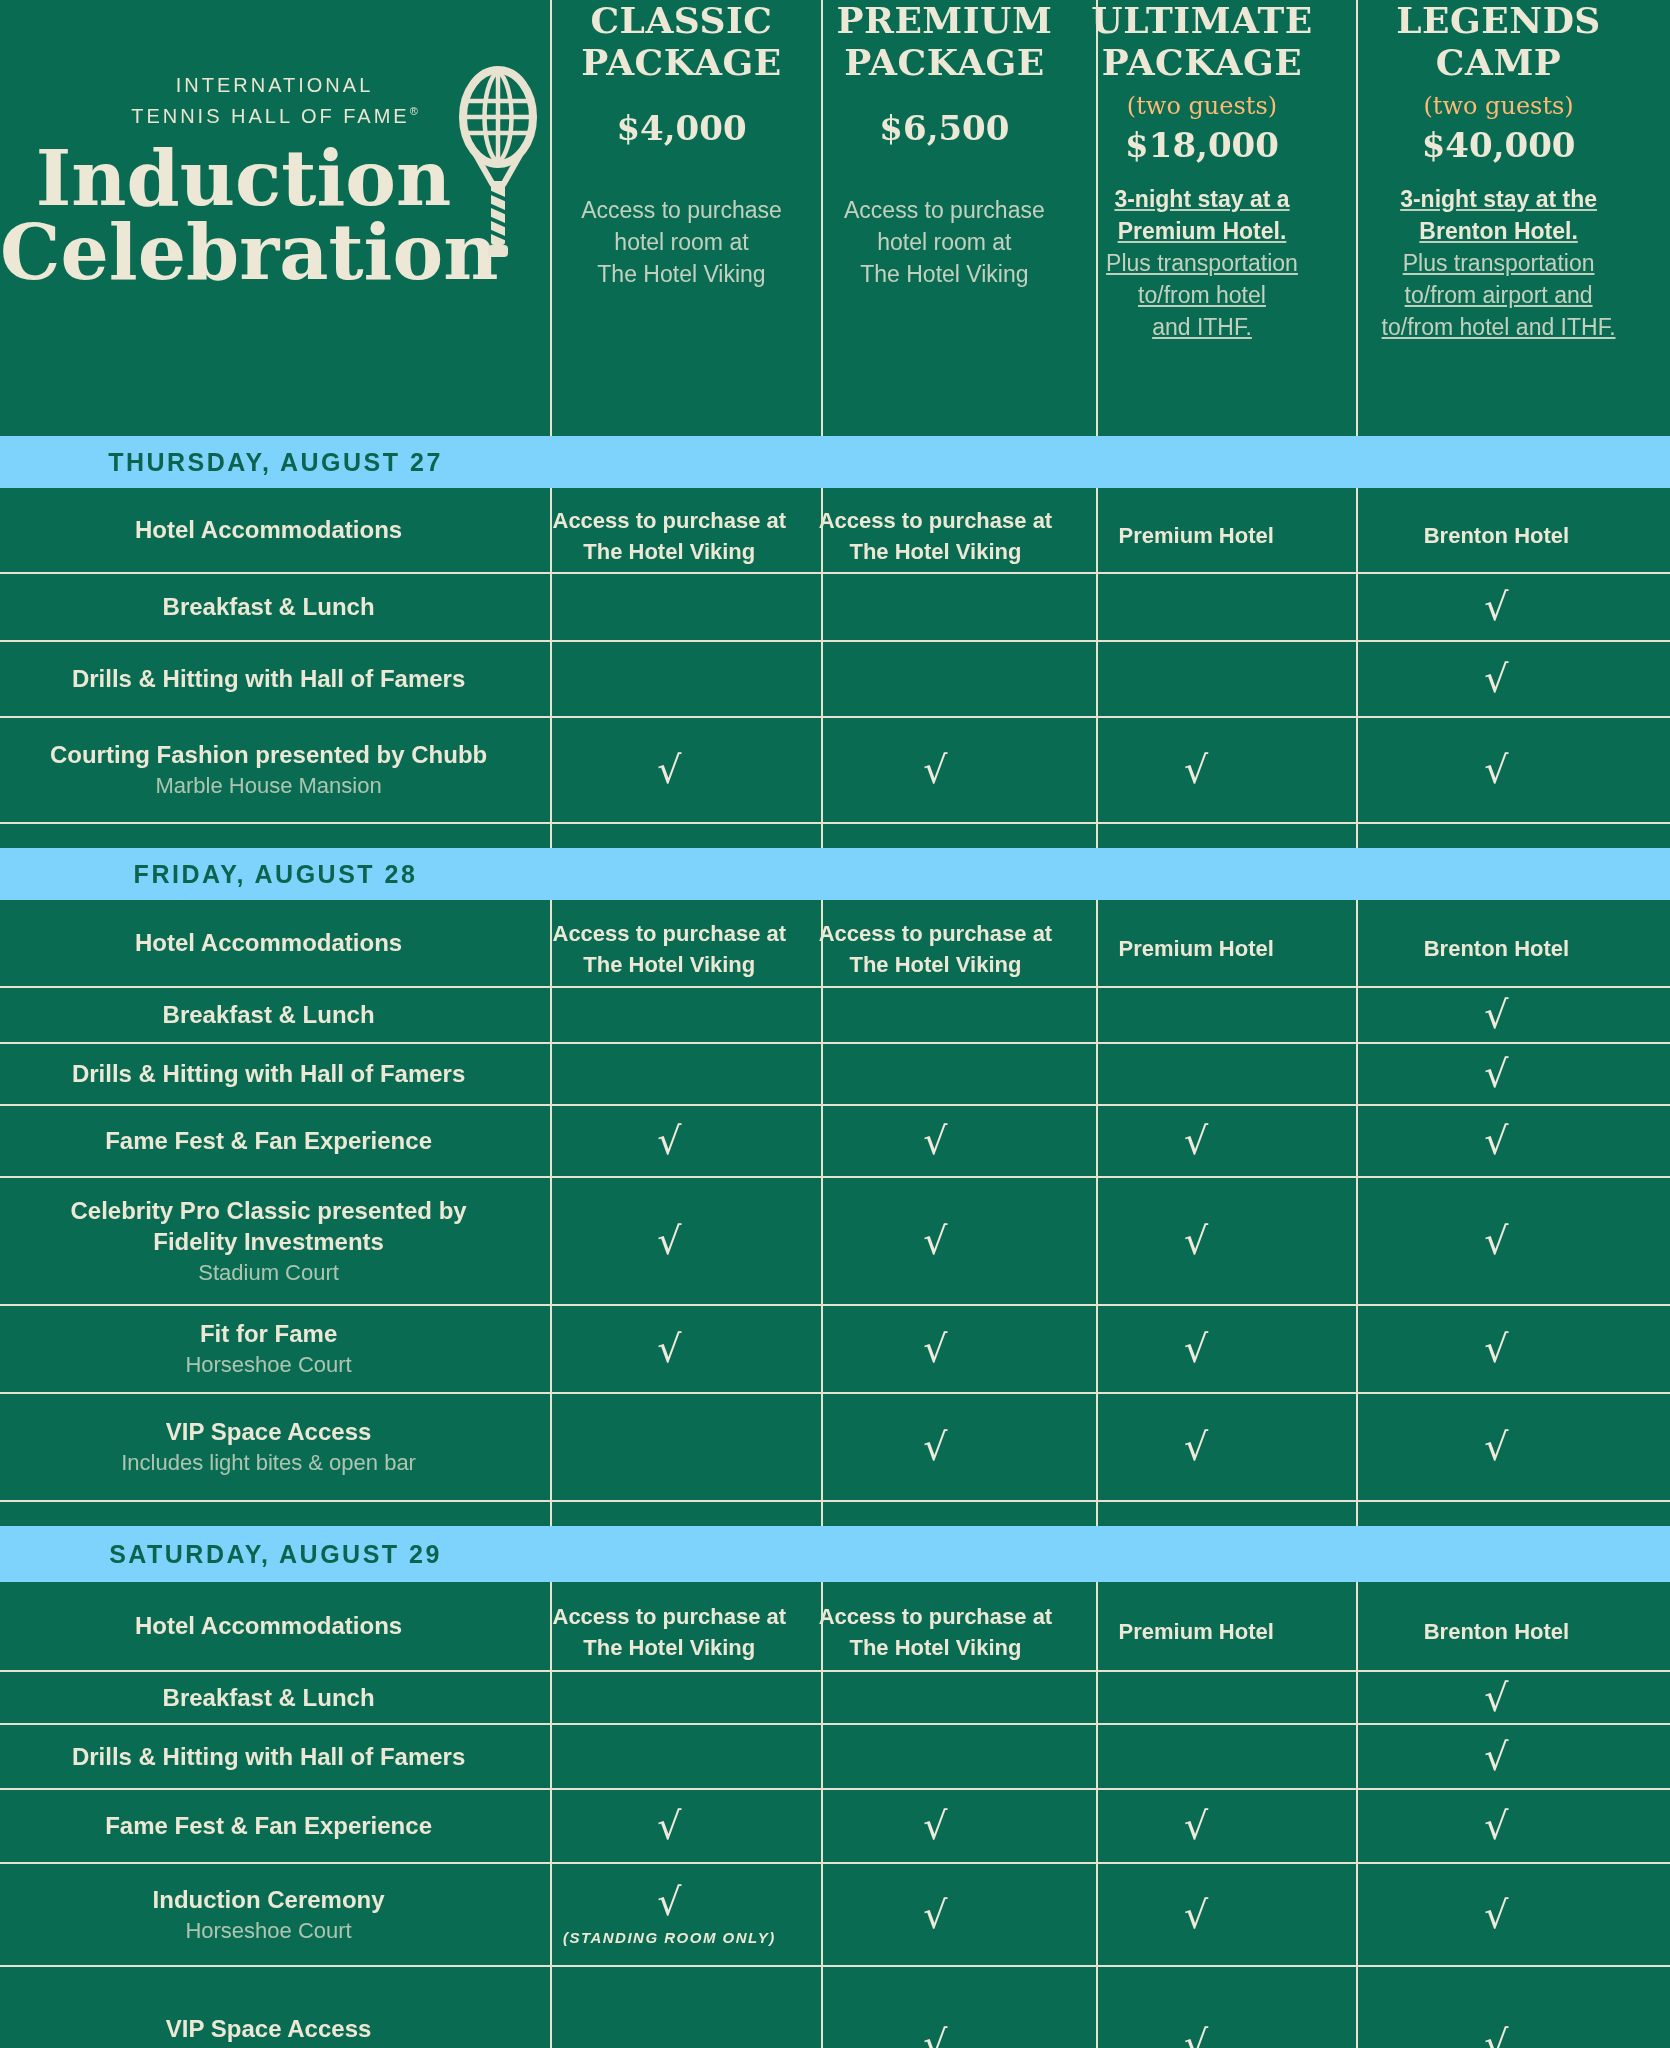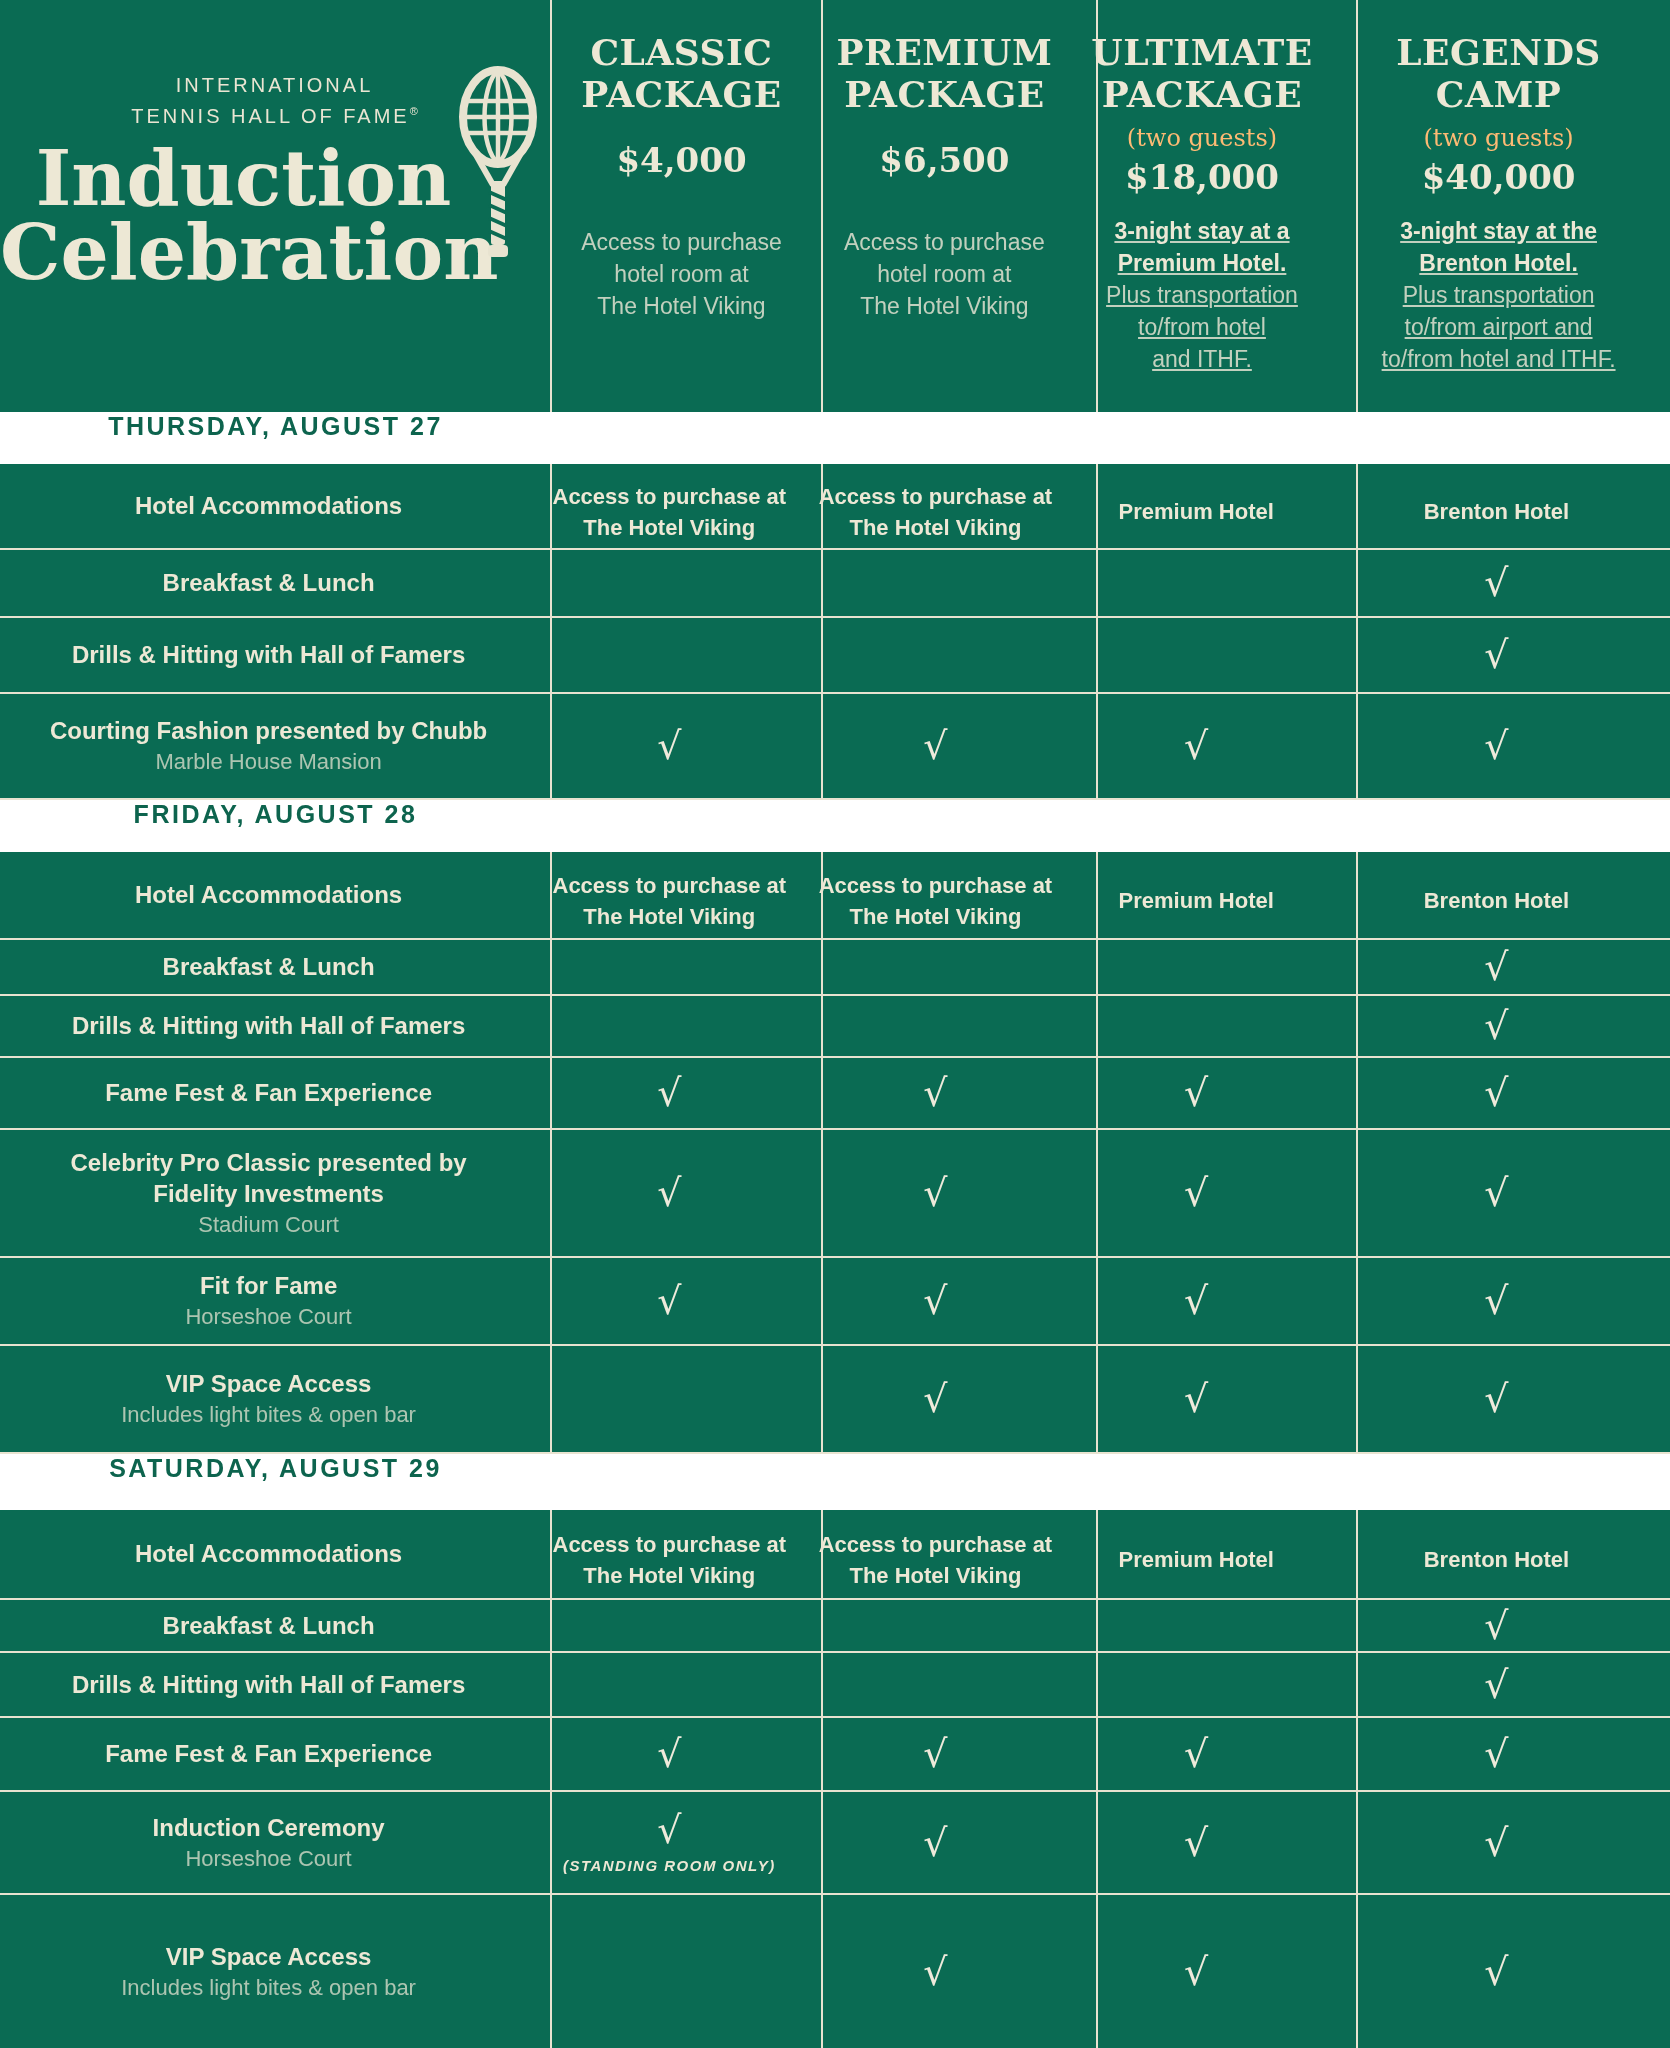--- a/index.html
+++ b/index.html
@@ -26,33 +26,32 @@
   .script-title{
     font-family:"DejaVu Serif",serif;font-weight:700;
     font-size:76px;line-height:0.98;margin-top:10px;padding-right:64px;
     color:#EDE8D5;
   }
   .racket{position:absolute;right:6px;top:62px;width:94px;height:204px;}
 
   .pkg{
     box-sizing:border-box;text-align:center;
     display:flex;flex-direction:column;align-items:center;
-    padding-top:32px;
   }
   .pkg-name{font-family:"DejaVu Serif",serif;font-weight:700;font-size:36px;line-height:1.16;letter-spacing:0.5px;}
   .pkg-guests{font-family:"DejaVu Serif",serif;font-size:24px;margin-top:8px;color:#fdba74;}
   .pkg-guests:empty{display:none;}
   .pkg-price{font-family:"DejaVu Serif",serif;font-weight:700;font-size:34px;margin-top:24px;}
   .pkg.has-guests .pkg-price{margin-top:5px;}
   .pkg-desc{margin-top:46px;font-size:23px;line-height:1.4;color:rgba(236,231,214,0.82);}
   .pkg.has-guests .pkg-desc{margin-top:18px;text-decoration:underline;}
   .pkg-desc .bold-line{font-weight:700;color:#EDE8D5;}
 
   
-  .band{background:#ffffff;display:flex;position:relative;z-index:7;}
+  .band{background:#7dd3fc;display:flex;align-items:center;position:relative;z-index:7;margin-top:24px;}
   .band .band-label{
     display:block;width:551px;text-align:center;
     color:#0D644E;font-weight:700;font-size:25px;letter-spacing:2.5px;
   }
   .hb52{height:52px}.hb56{height:56px}
 
   
   .row{display:flex;border-bottom:2px solid #E8E3D0;box-sizing:border-box;}
   .row.no-border{border-bottom:none;}
   .cell{

